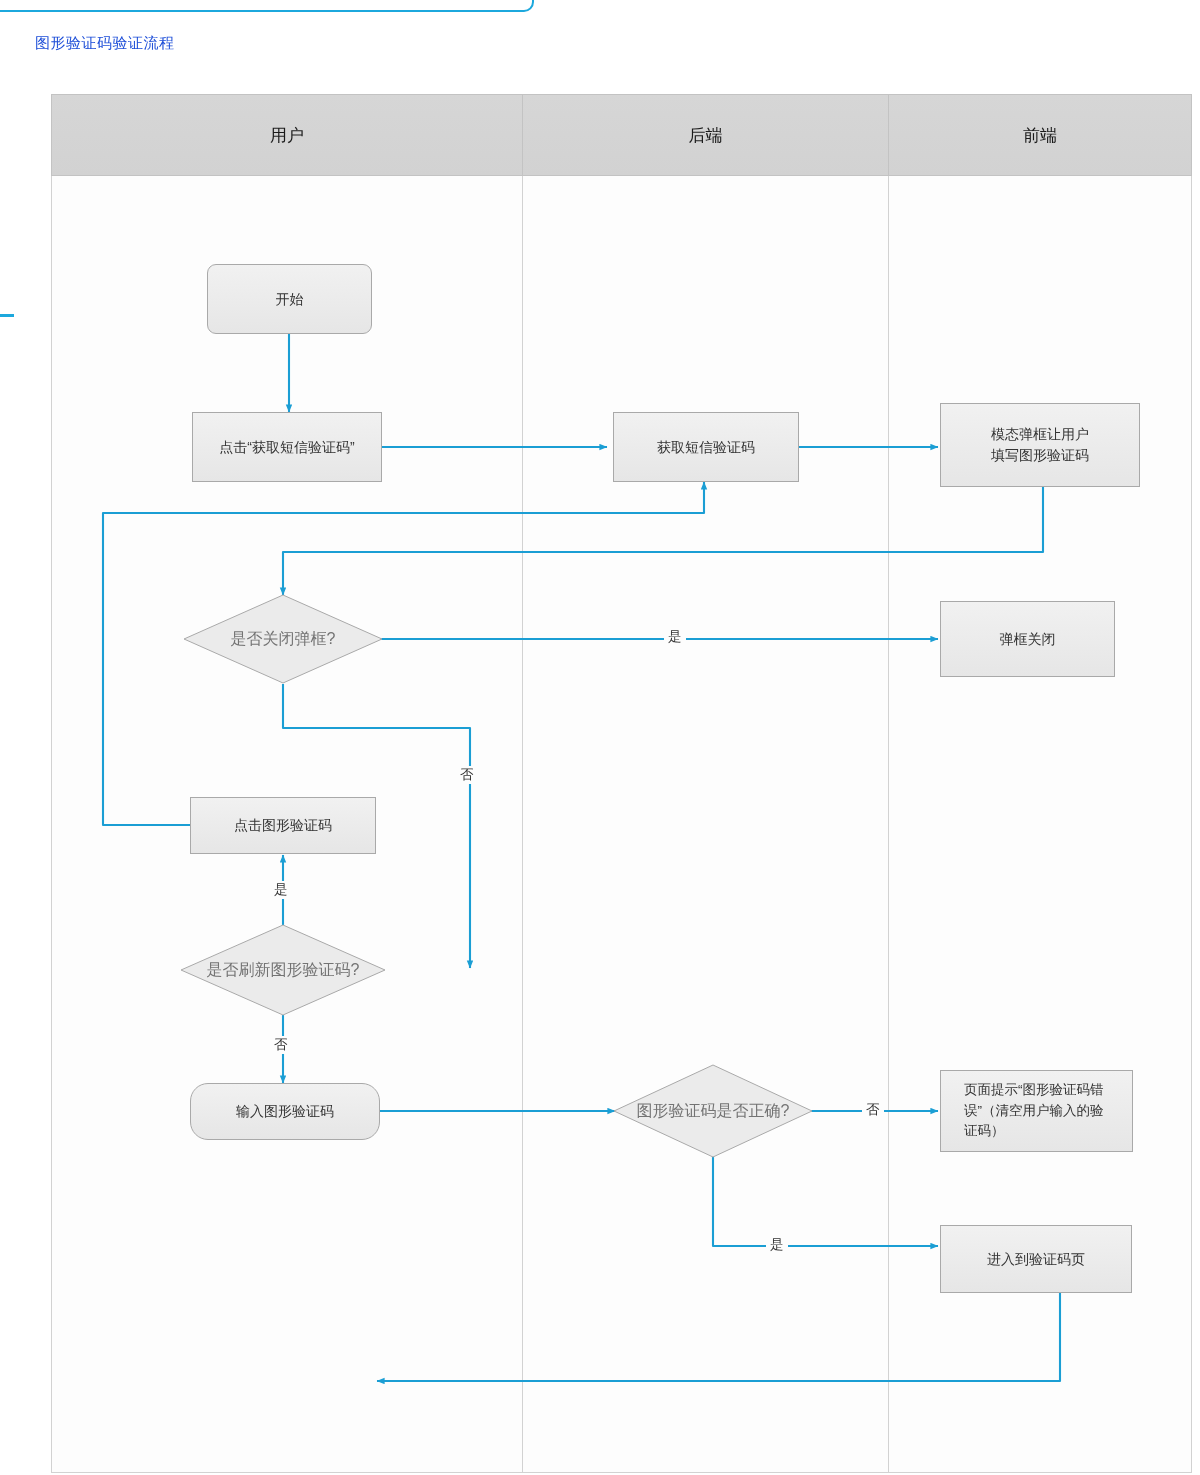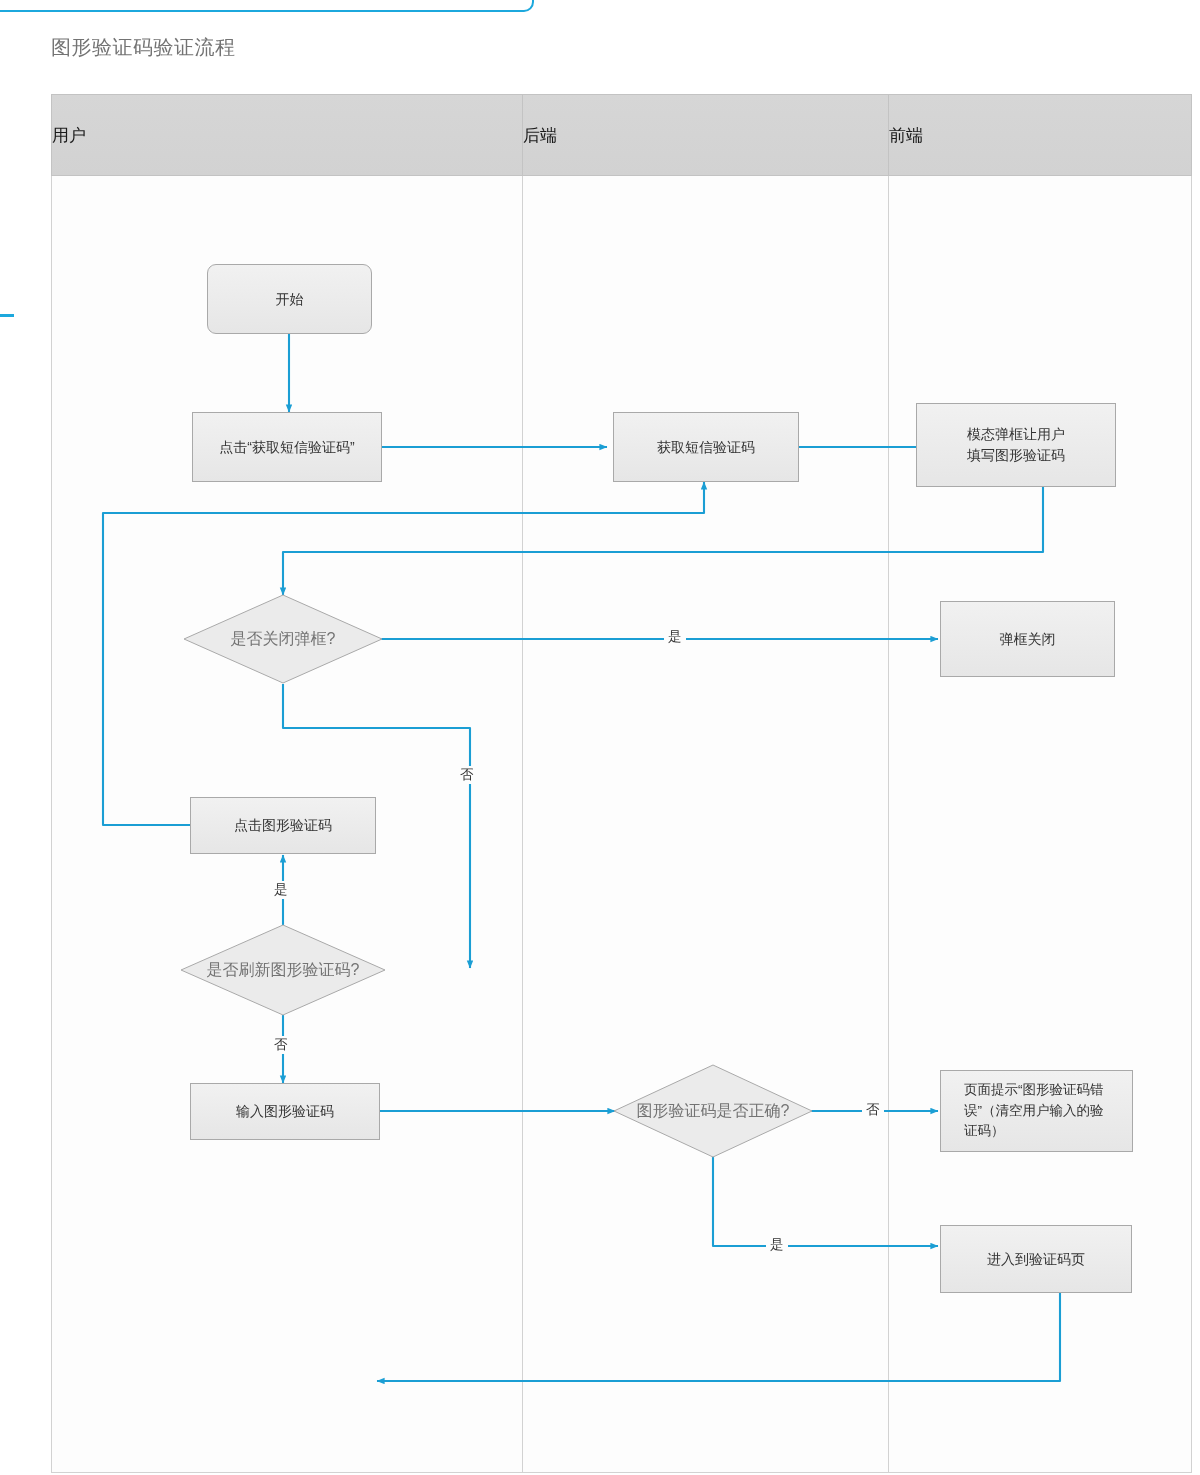--- a/index.html
+++ b/index.html
@@ -25,23 +25,23 @@
   }
   
   .left-stub {
     position: absolute;
     left: 0px; top: 314px;
     width: 14px; height: 3px;
     background: #1ca8dd;
   }
   .title {
     position: absolute;
-    left: 51px; top: 34px;
-    font-size: 20px;
-    color: #737373;
+    left: 35px; top: 34px;
+    font-size: 15px;
+    color: #1d4ed8;
     letter-spacing: .5px;
     white-space: nowrap;
   }
   
   .lane-frame {
     position: absolute;
     left: 51px; top: 94px;
     width: 1141px; height: 1379px;
     border: 1px solid #d2d2d2;
     background: #fdfdfd;
@@ -54,20 +54,21 @@
     display: flex;
     box-sizing: border-box;
   }
   .lane-header {
     background: linear-gradient(to bottom, #d6d6d6, #d2d2d2);
     border: 1px solid #c3c3c3;
     border-right: none;
     box-sizing: border-box;
     display: flex;
     align-items: center;
+    justify-content: center;
     font-size: 17px;
     color: #1a1a1a;
   }
   .lane-header:last-child { border-right: 1px solid #c3c3c3; }
   .lane-col-1 { width: 471px; }
   .lane-col-2 { width: 366px; }
   .lane-col-3 { width: 304px; }
   .lane-divider {
     position: absolute;
     top: 176px;
@@ -200,21 +201,21 @@
   </div>
 
   <div class="node" style="left:192px; top:412px; width:190px; height:70px;">
     <span>点击“获取短信验证码”</span>
   </div>
 
   <div class="node" style="left:613px; top:412px; width:186px; height:70px;">
     <span>获取短信验证码</span>
   </div>
 
-  <div class="node" style="left:916px; top:403px; width:200px; height:84px; flex-direction:column;">
+  <div class="node" style="left:940px; top:403px; width:200px; height:84px; flex-direction:column;">
     <span>模态弹框让用户</span>
     <span>填写图形验证码</span>
   </div>
 
   <div class="diamond" style="left:183px; top:594px; width:200px; height:90px;">
     <svg width="200" height="90" viewBox="0 0 200 90">
       <polygon points="100,1 199,45 100,89 1,45" fill="#ebebeb" stroke="#a9a9a9" stroke-width="1"></polygon>
     </svg>
     <div class="dlabel">是否关闭弹框?</div>
   </div>
@@ -227,21 +228,21 @@
     <span>点击图形验证码</span>
   </div>
 
   <div class="diamond" style="left:180px; top:924px; width:206px; height:92px;">
     <svg width="206" height="92" viewBox="0 0 206 92">
       <polygon points="103,1 205,46 103,91 1,46" fill="#ebebeb" stroke="#a9a9a9" stroke-width="1"></polygon>
     </svg>
     <div class="dlabel">是否刷新图形验证码?</div>
   </div>
 
-  <div class="node" style="left:190px; top:1083px; width:190px; height:57px;">
+  <div class="node" style="left:190px; top:1083px; width:190px; height:57px;border-radius:18px;">
     <span>输入图形验证码</span>
   </div>
 
   <div class="diamond" style="left:613px; top:1064px; width:200px; height:94px;">
     <svg width="200" height="94" viewBox="0 0 200 94">
       <polygon points="100,1 199,47 100,93 1,47" fill="#ebebeb" stroke="#a9a9a9" stroke-width="1"></polygon>
     </svg>
     <div class="dlabel">图形验证码是否正确?</div>
   </div>
 

